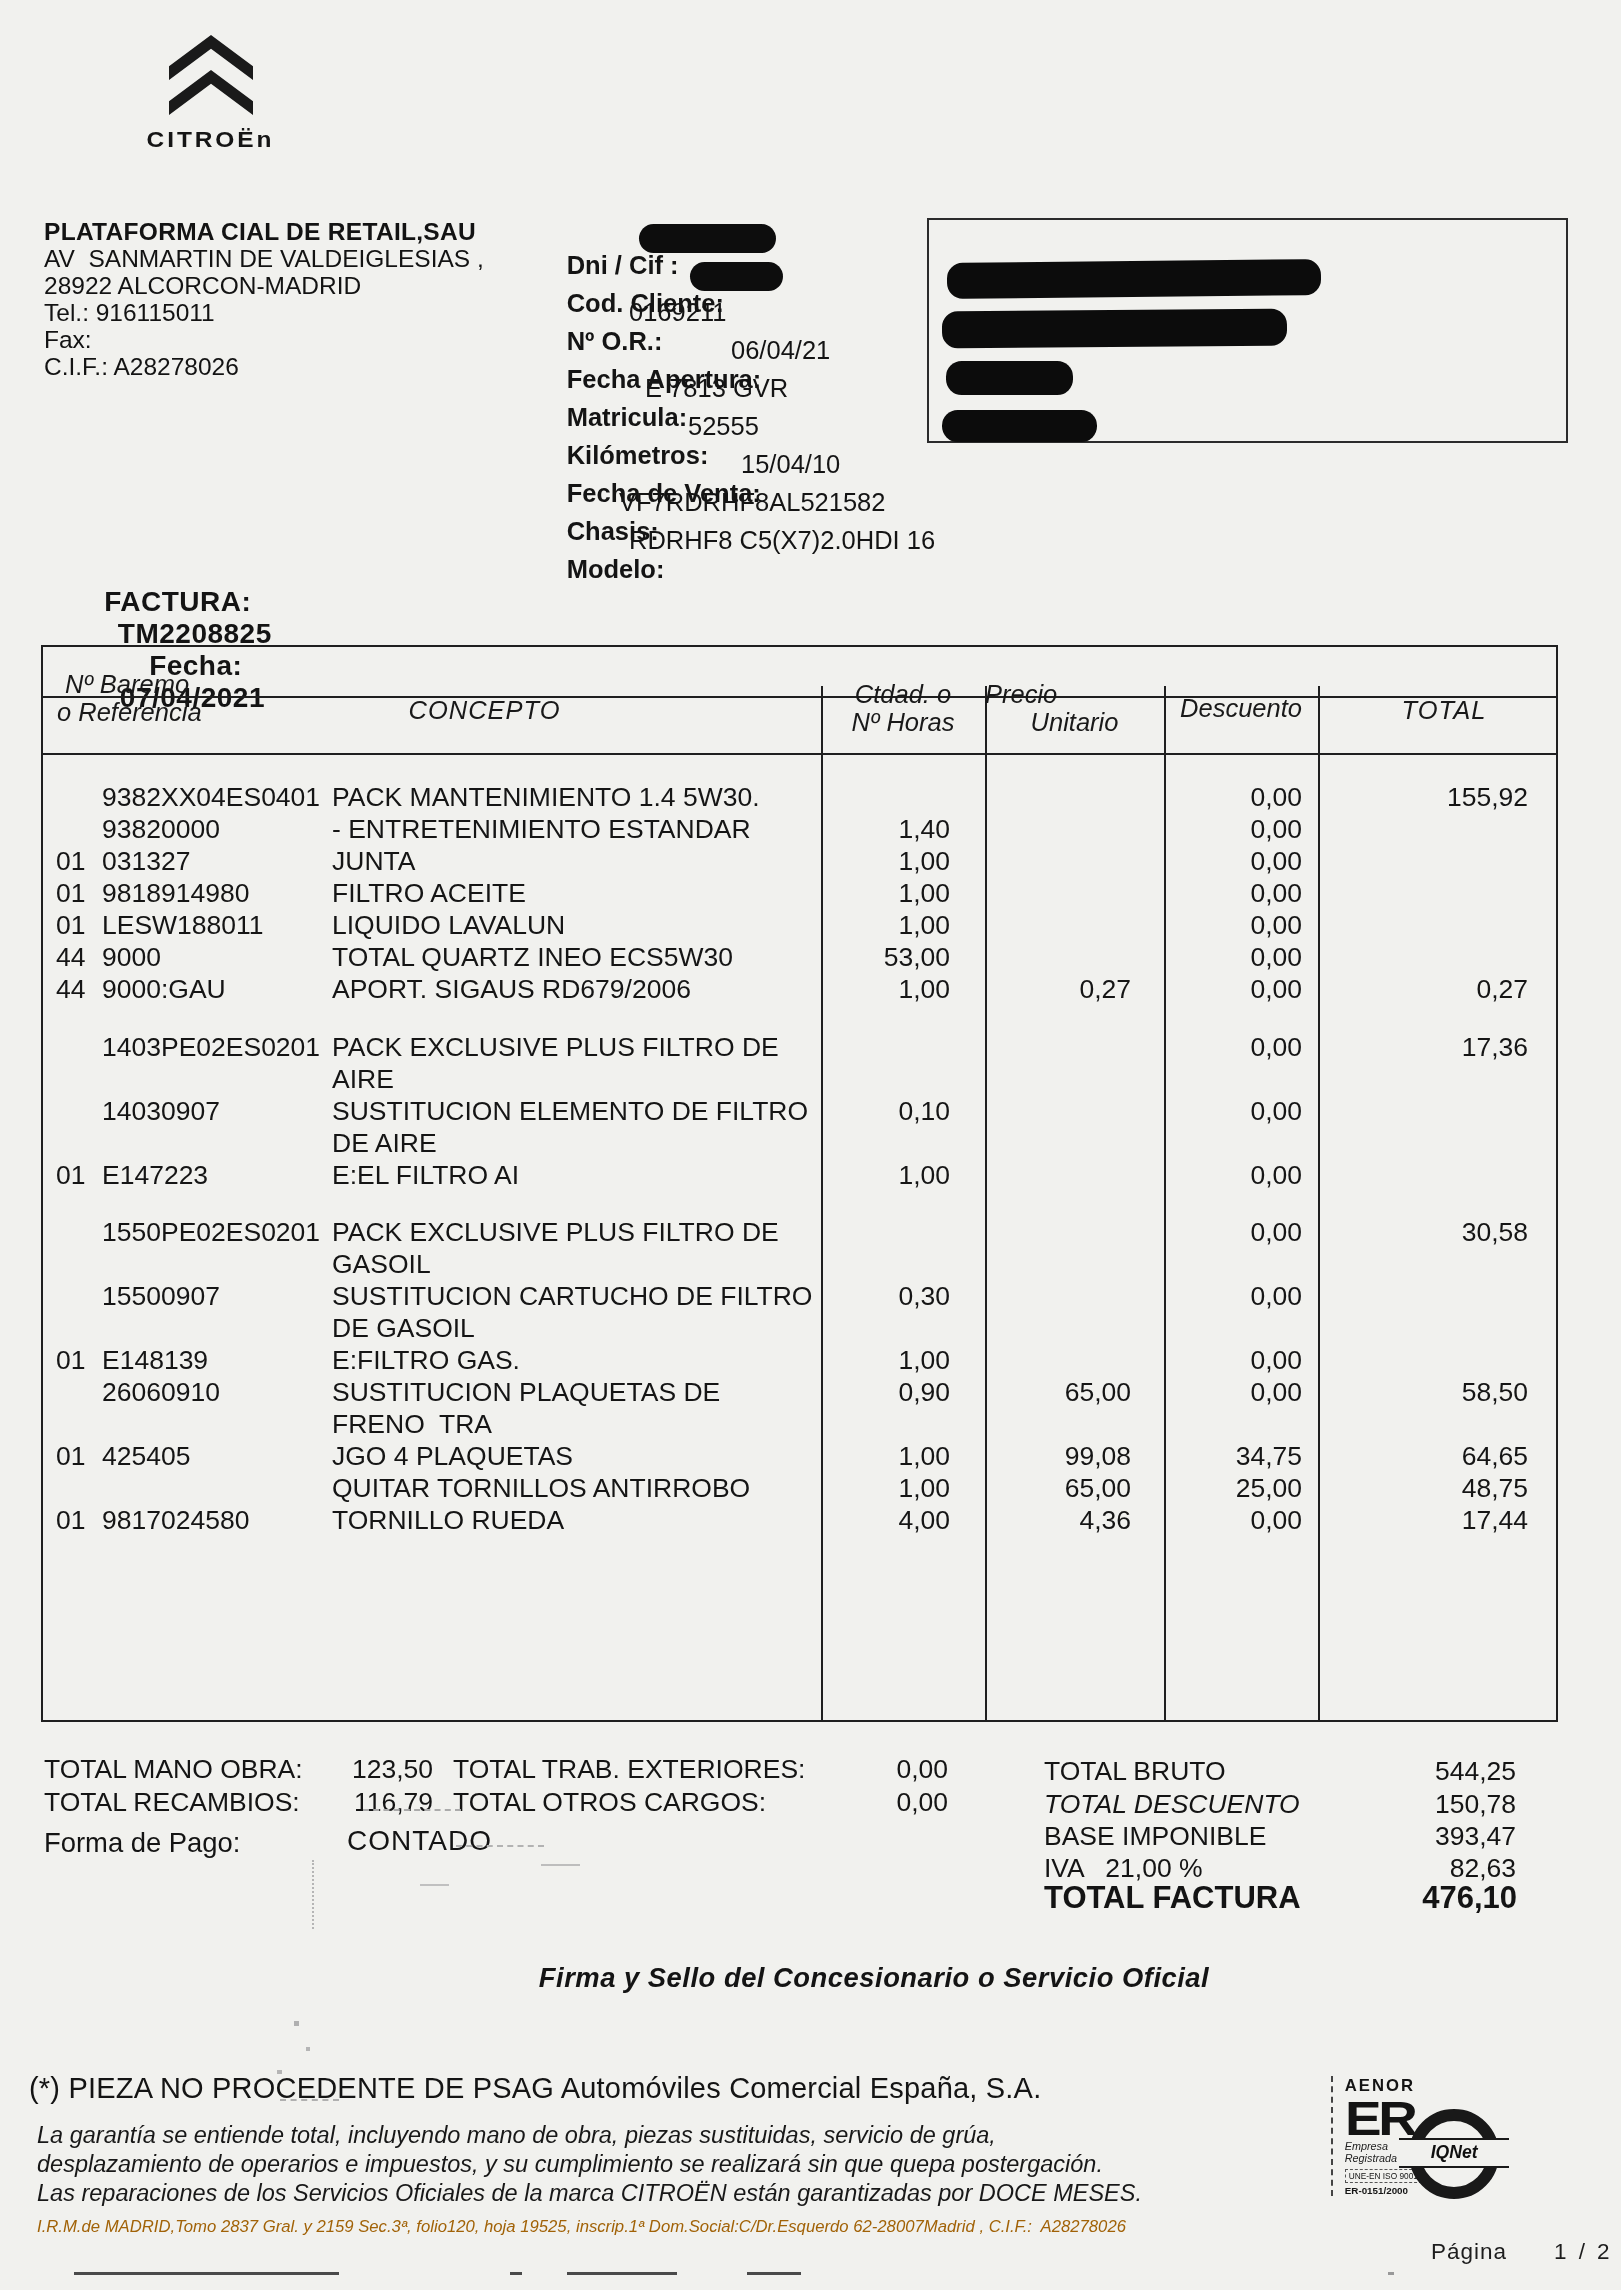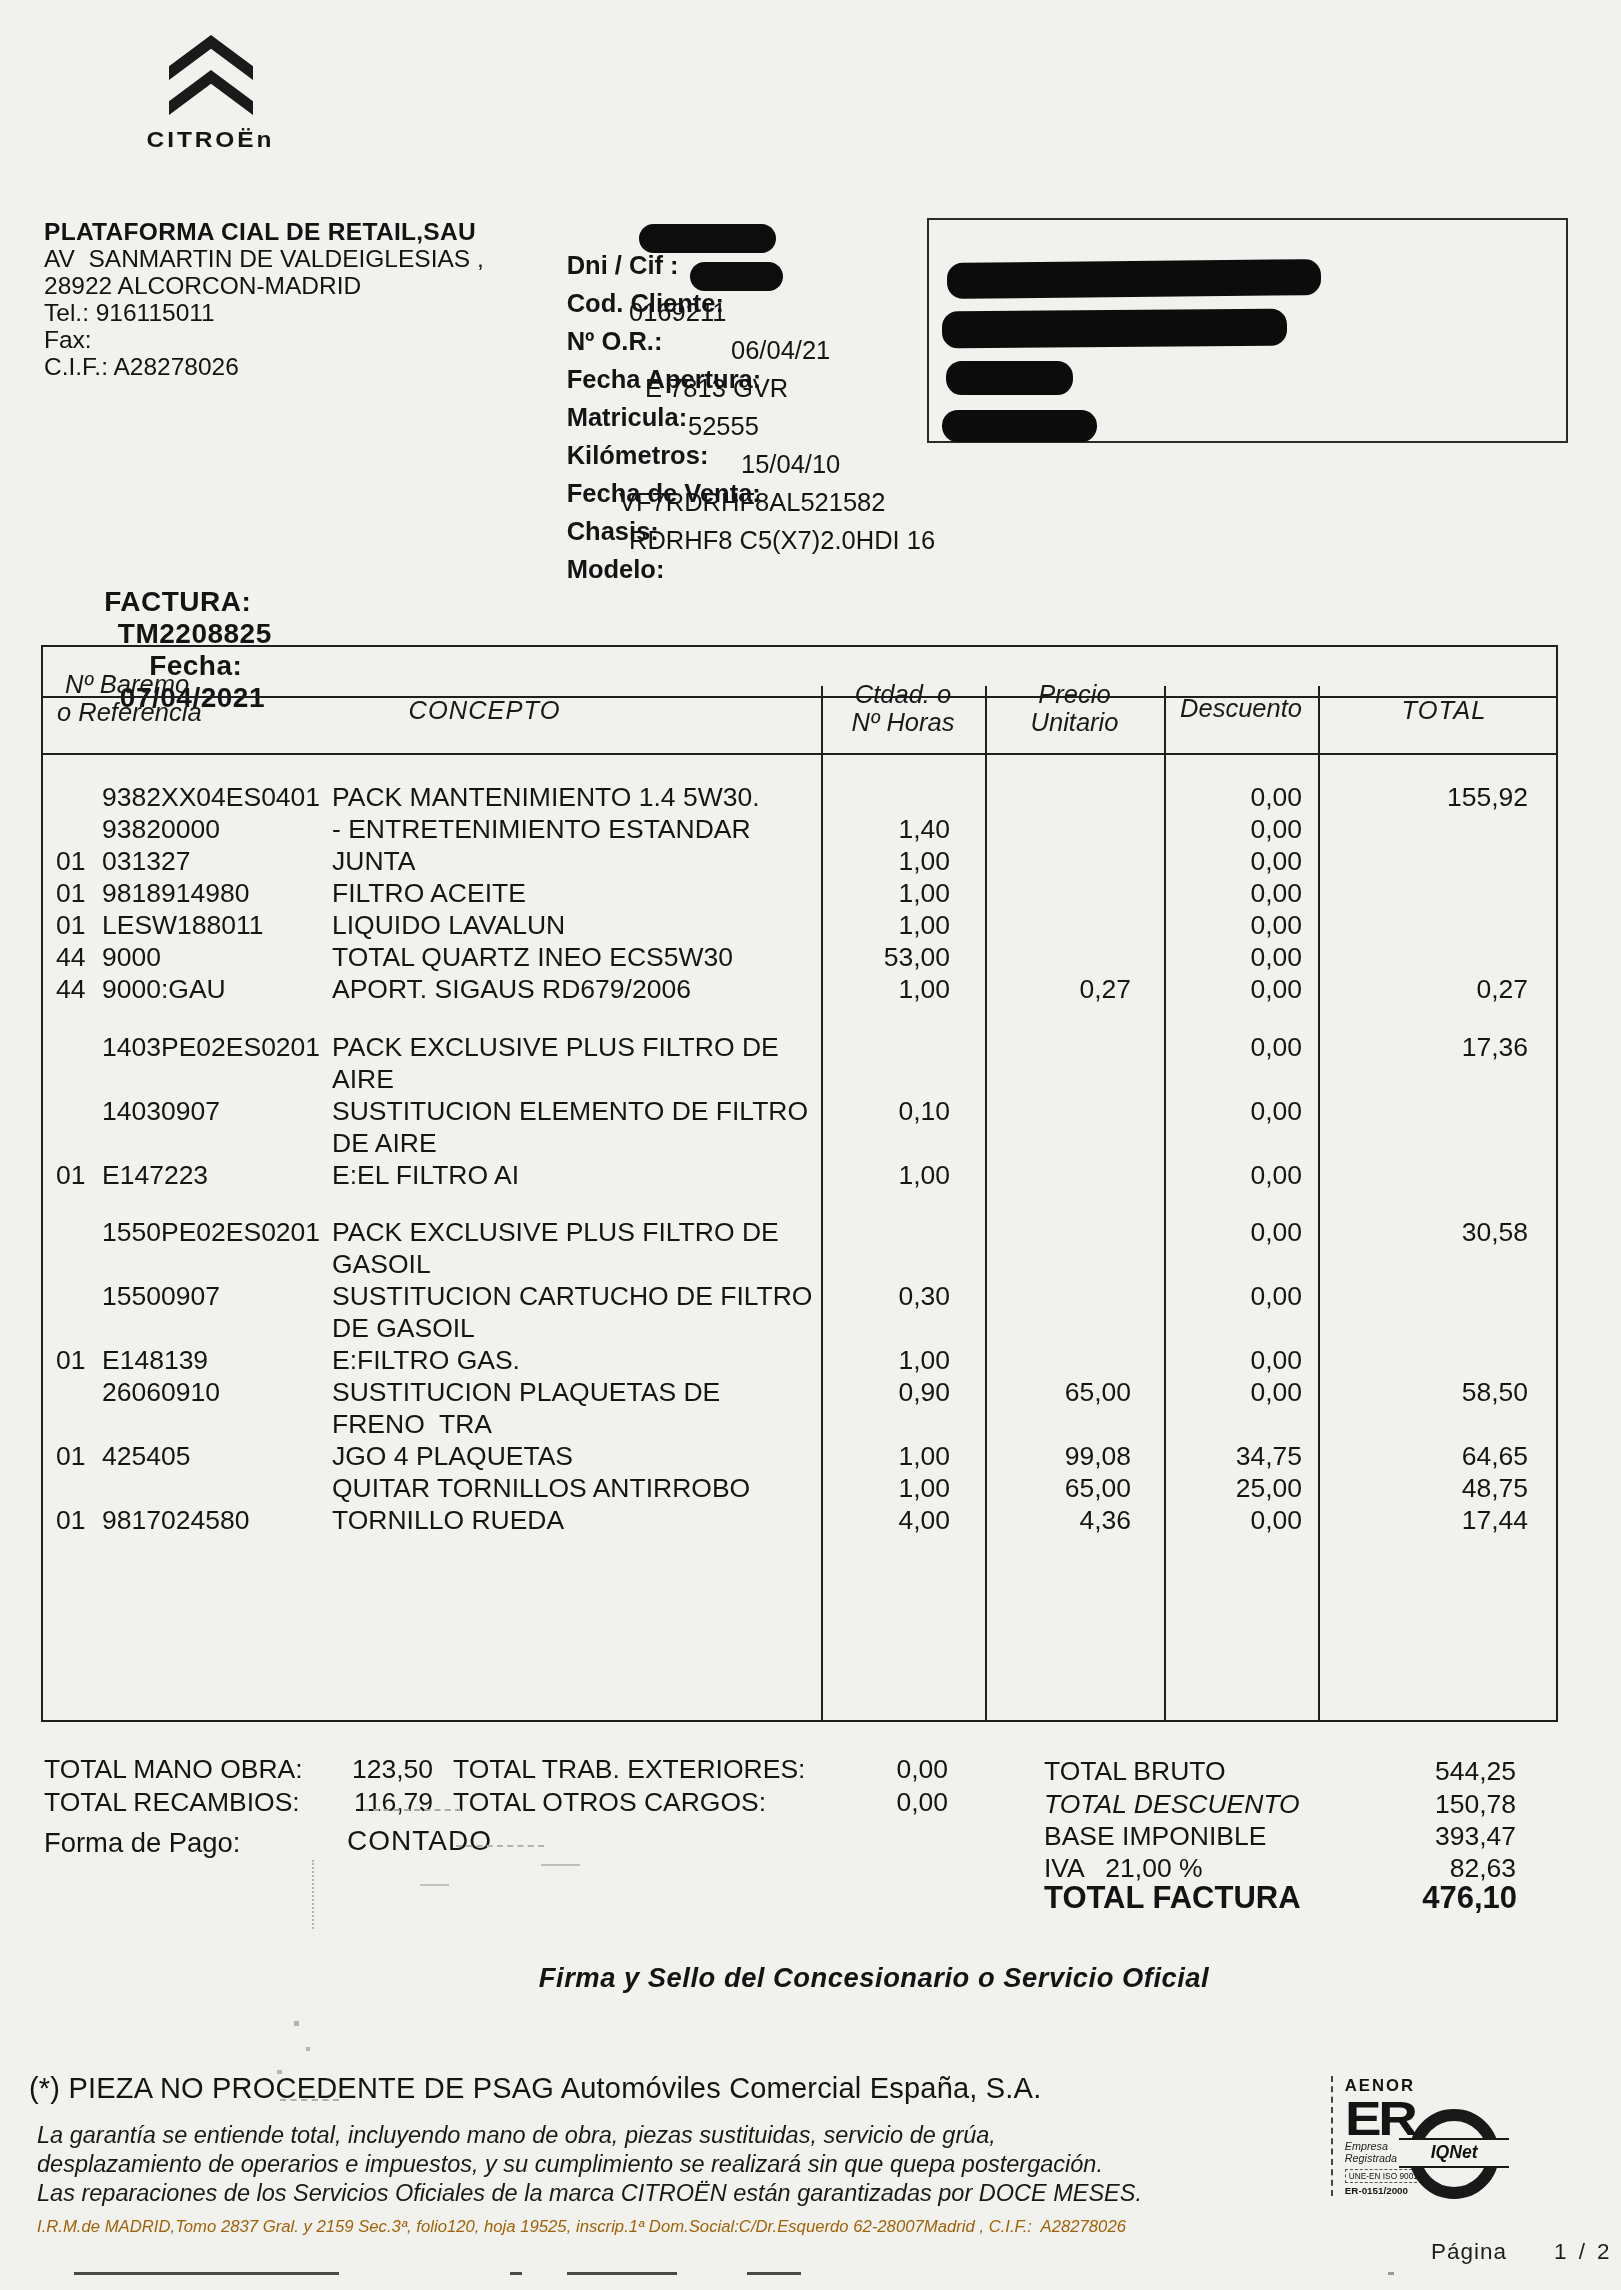--- a/index.html
+++ b/index.html
@@ -54,21 +54,21 @@
   .h2{position:absolute;left:41px;top:753px;width:1517px;height:2px;background:#1f1f1f;}
   .vline{position:absolute;top:686px;height:1036px;width:2px;background:#1f1f1f;}
   .v1{left:821px;}.v2{left:985px;}.v3{left:1164px;}.v4{left:1318px;}
 
   .th{position:absolute;font-style:italic;font-size:25.5px;color:#191919;}
   .th-ref1{left:65px;top:670px;}
   .th-ref2{left:57px;top:698px;}
   .th-con{left:323px;top:696px;width:323px;text-align:center;letter-spacing:1px;}
   .th-qty1{left:821px;top:680px;width:164px;text-align:center;}
   .th-qty2{left:821px;top:708px;width:164px;text-align:center;}
-  .th-pri1{left:985px;top:680px;width:179px;text-align:center;}
+  .th-pri1{left:985px;top:680px;width:179px;text-align:left;}
   .th-pri2{left:985px;top:708px;width:179px;text-align:center;}
   .th-dis{left:1164px;top:694px;width:154px;text-align:center;}
   .th-tot{left:1318px;top:696px;width:252px;text-align:center;letter-spacing:1px;}
 
   
   .rows{position:absolute;left:50px;top:782px;width:1530px;}
   .row{position:relative;height:32px;font-size:26.5px;color:#151515;}
   .row.gap{margin-top:25.5px;}
   .row span{position:absolute;white-space:pre;}
   .c-pre{left:5.9px;}

